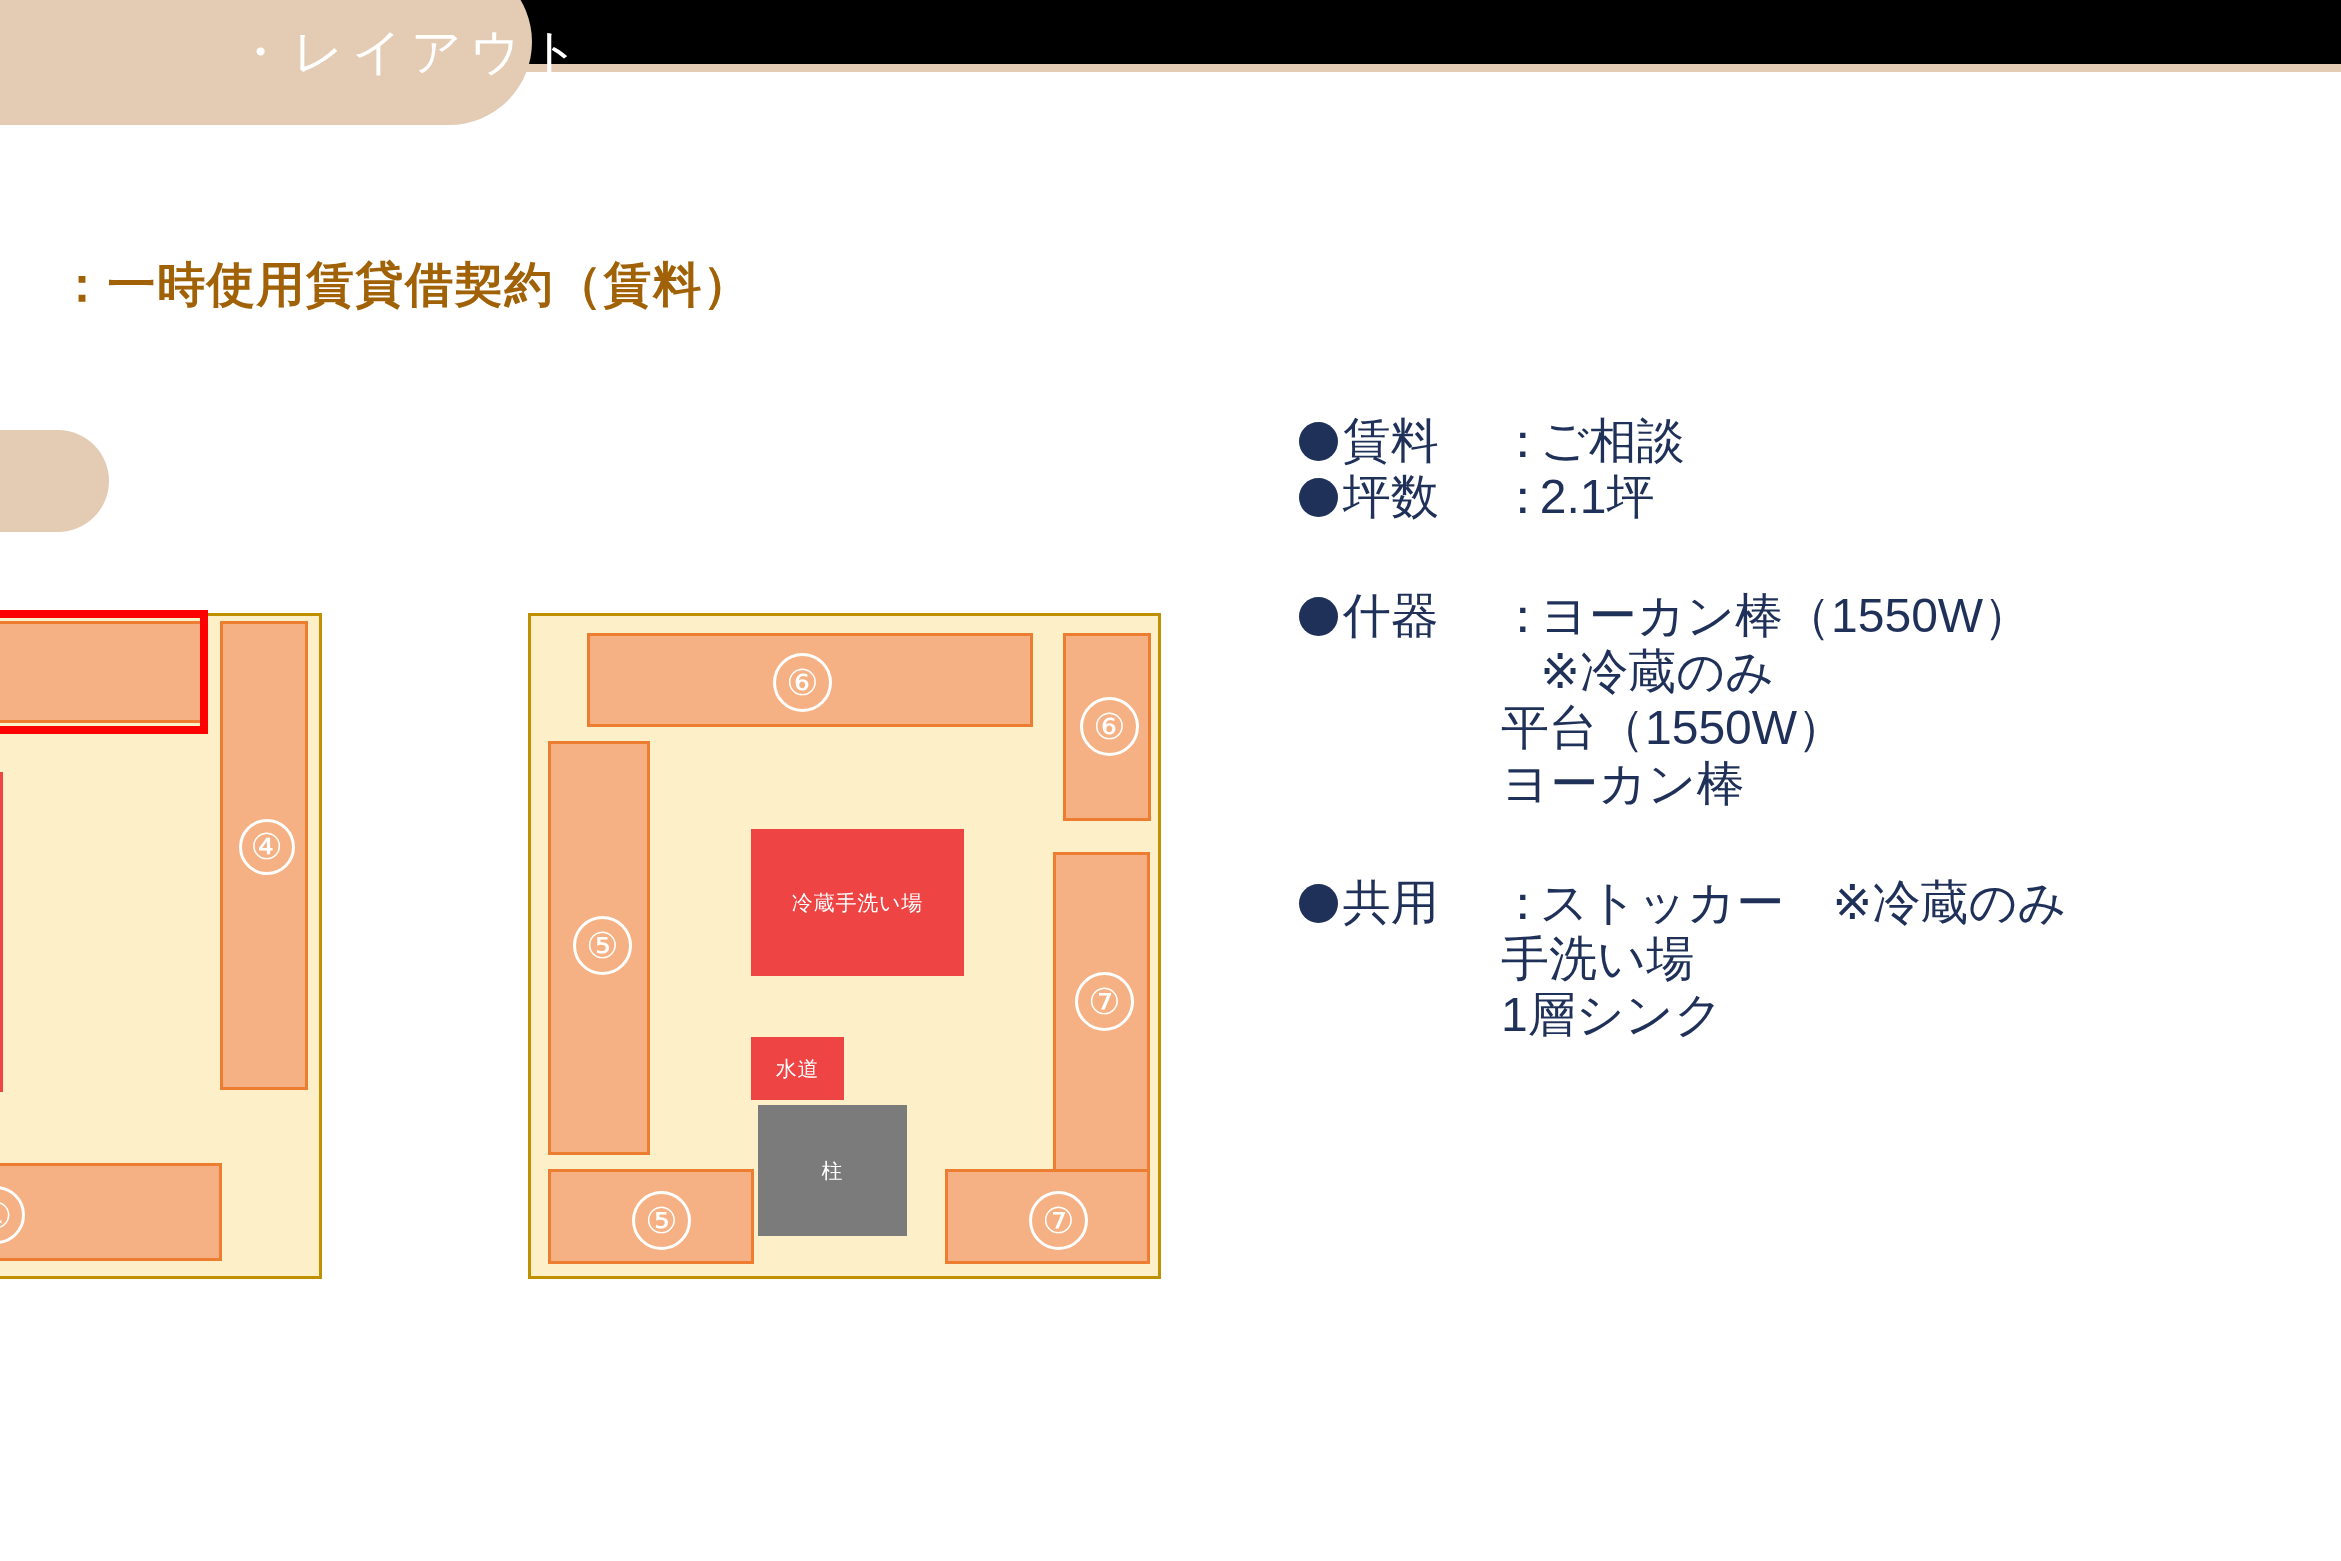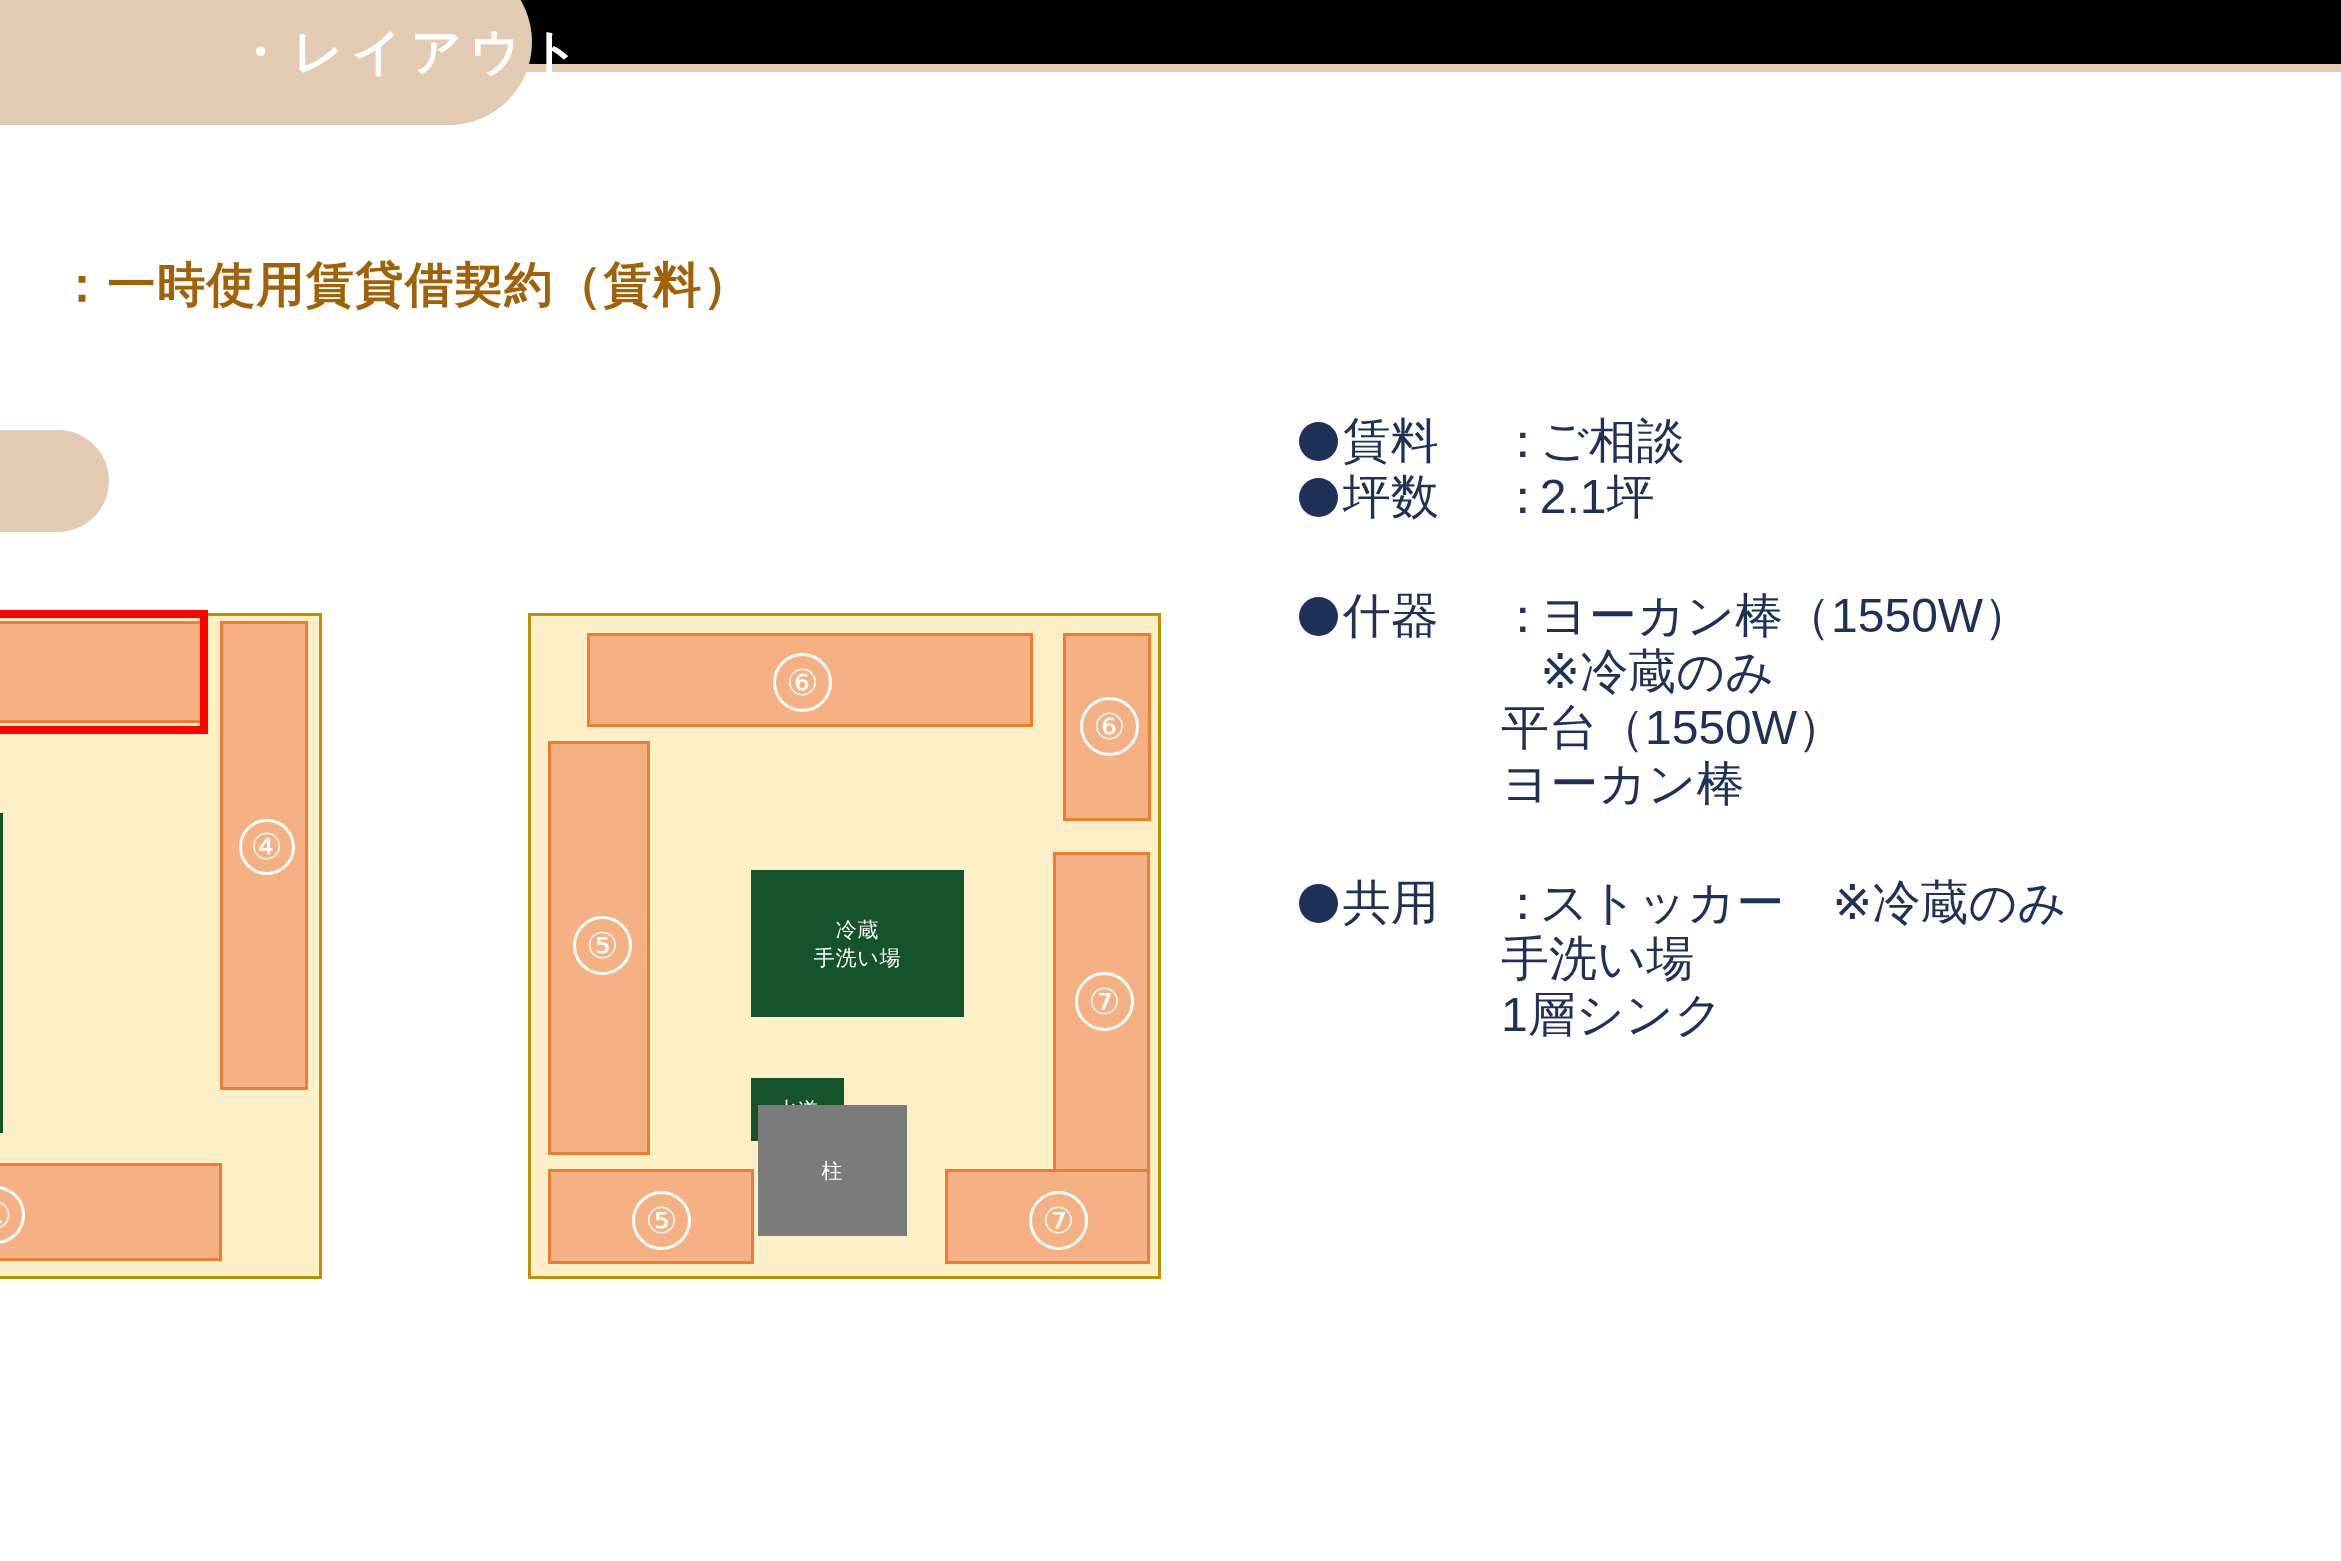--- a/index.html
+++ b/index.html
@@ -42,21 +42,21 @@
     background: #E3CBB4;
     border-radius: 0 83px 83px 0;
   }
   #header-tab-label {
     position: absolute;
     left: 235px;
     top: 19px;
     font-size: 50px;
     letter-spacing: 7.8px;
     color: #FFFFFF;
-    font-weight: 700;
+    font-weight: 400;
     white-space: nowrap;
   }
   #side-pill {
     position: absolute;
     left: -141px;
     top: 430px;
     width: 250px;
     height: 102px;
     background: #E3CBB4;
     border-radius: 0 51px 51px 0;
@@ -94,30 +94,29 @@
     height: 666px;
   }
   .shelf {
     position: absolute;
     background: #F5B183;
     border: 3.1px solid #ED7D31;
     box-sizing: border-box;
   }
   .cooler {
     position: absolute;
-    background: #14532d;
+    background: #ef4444;
     box-sizing: border-box;
     display: flex;
-    flex-direction: column;
+    flex-direction: row;
     align-items: center;
     justify-content: center;
     color: #FFFFFF;
     text-align: center;
     line-height: 1.32;
-    margin-top: 41px;
   }
   .pillar {
     position: absolute;
     background: #7B7B7B;
     display: flex;
     align-items: center;
     justify-content: center;
     color: #FFFFFF;
   }
   .num-badge {

